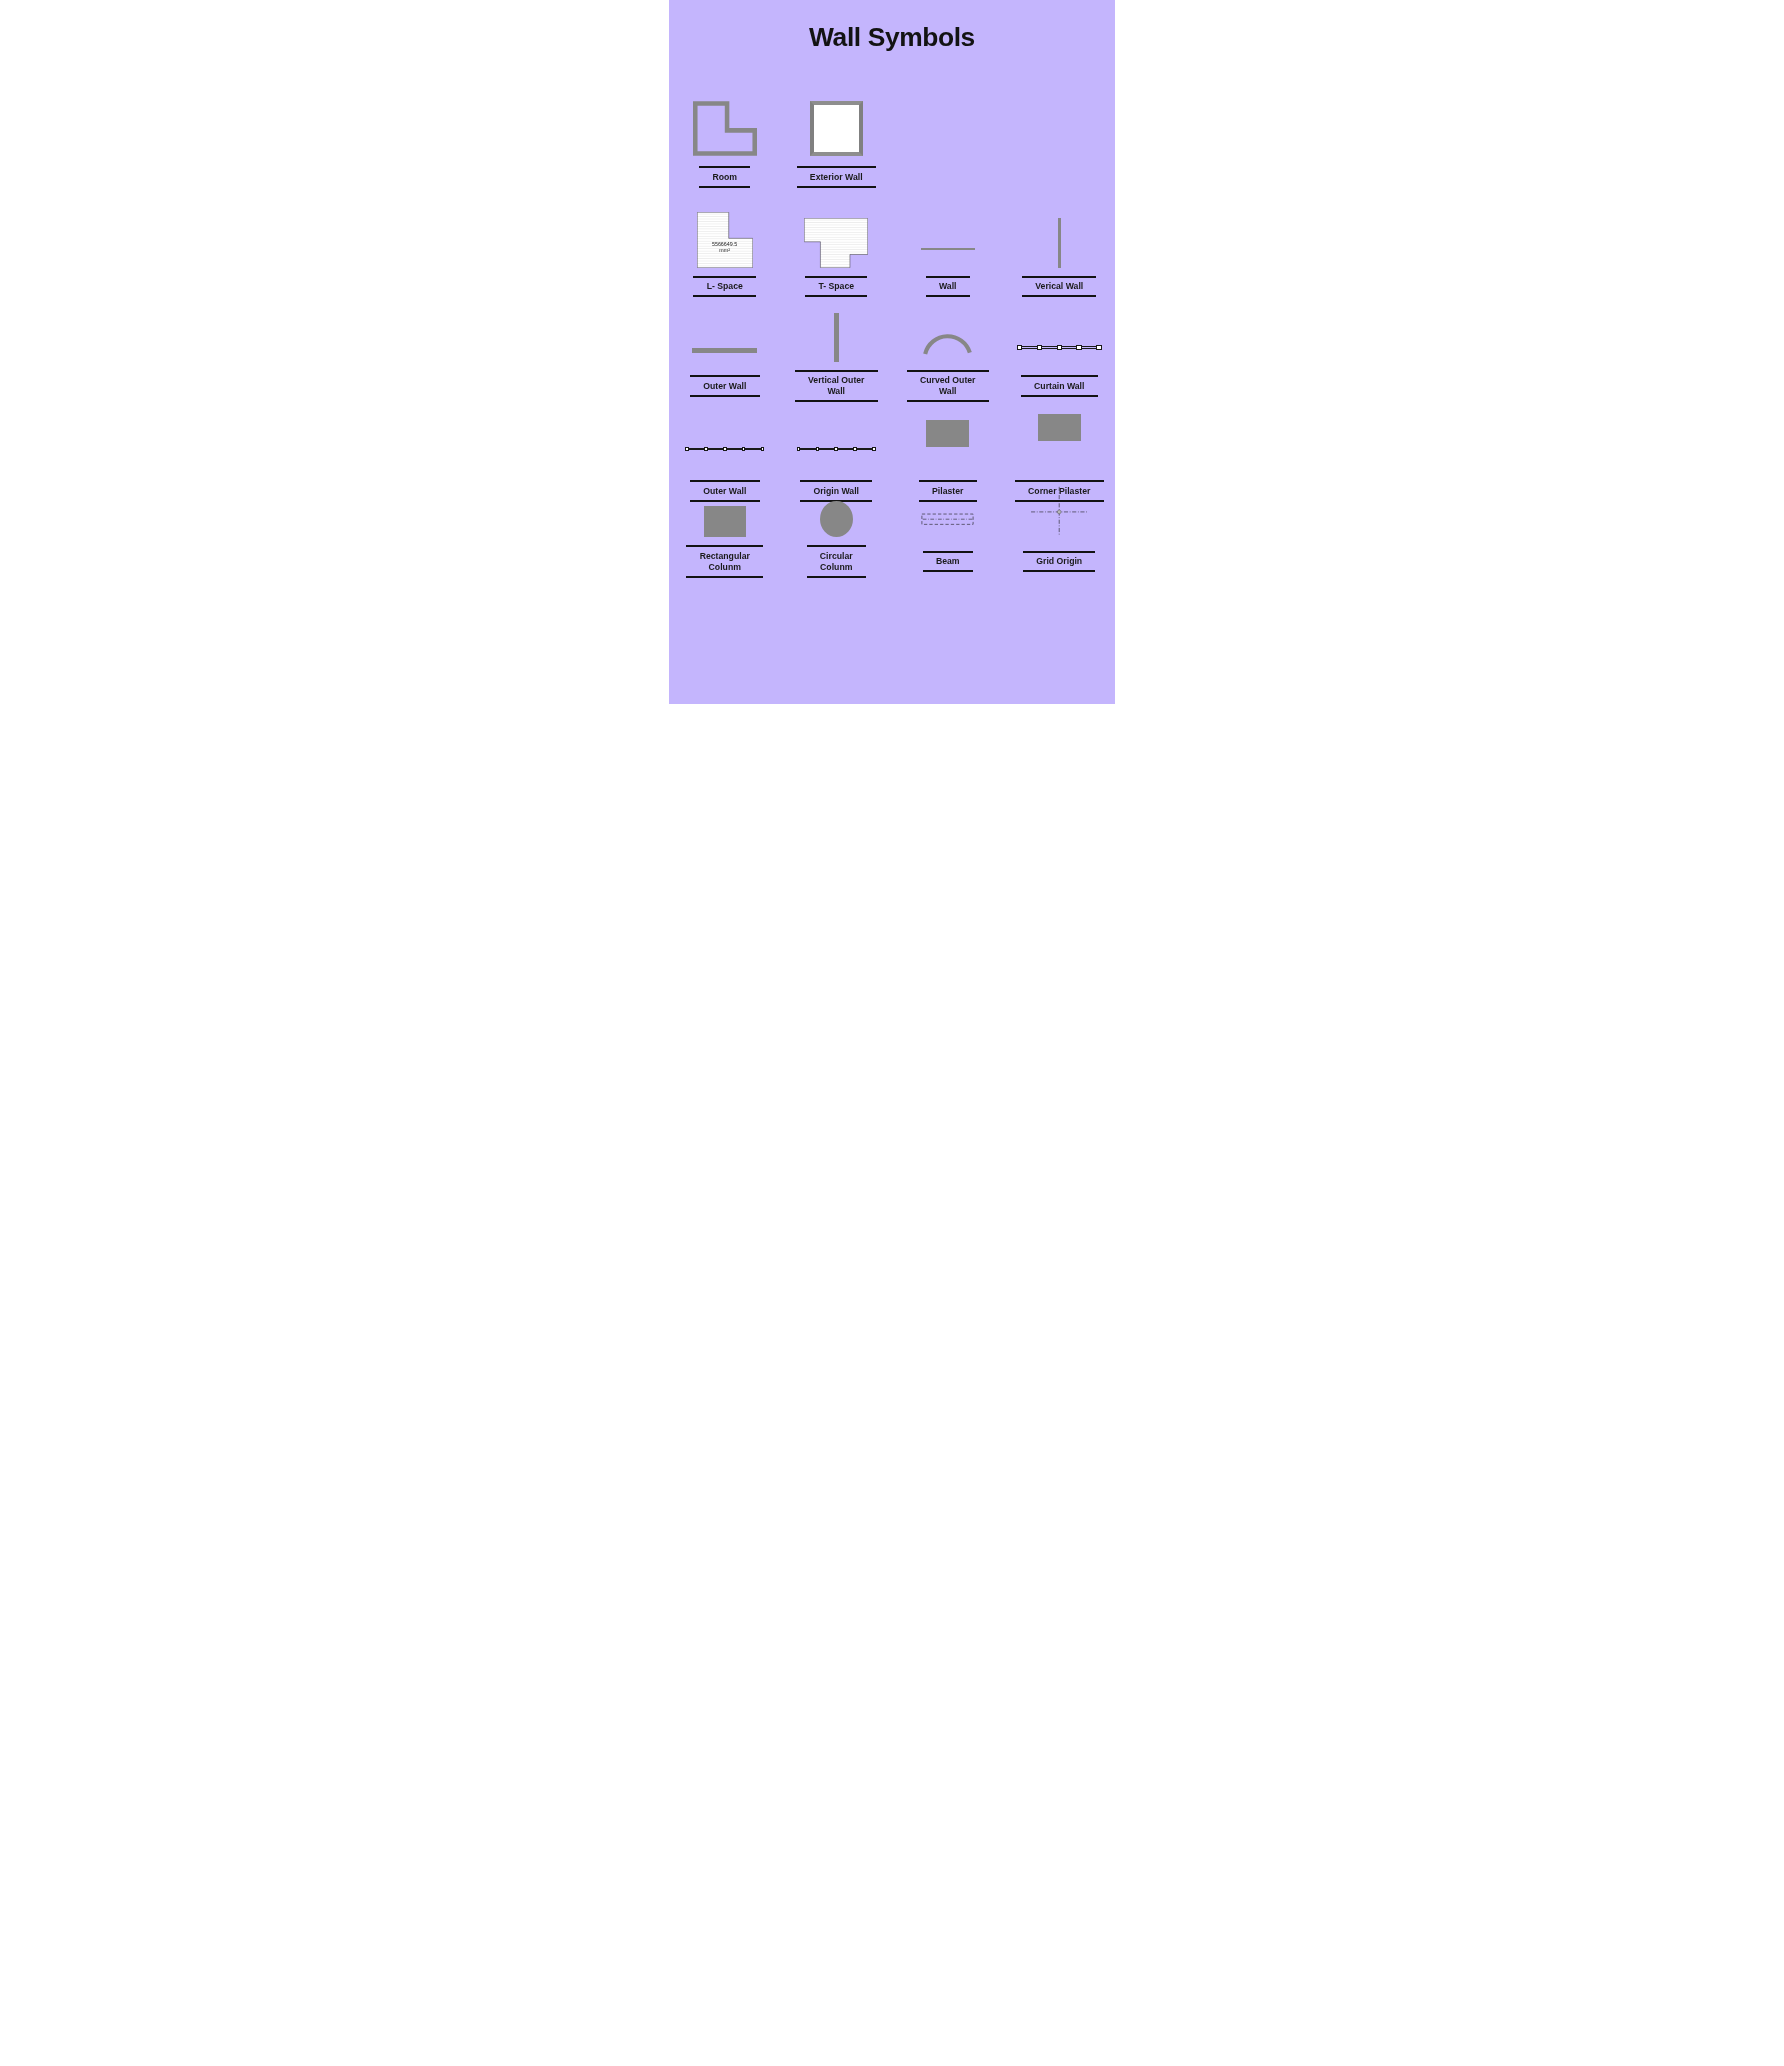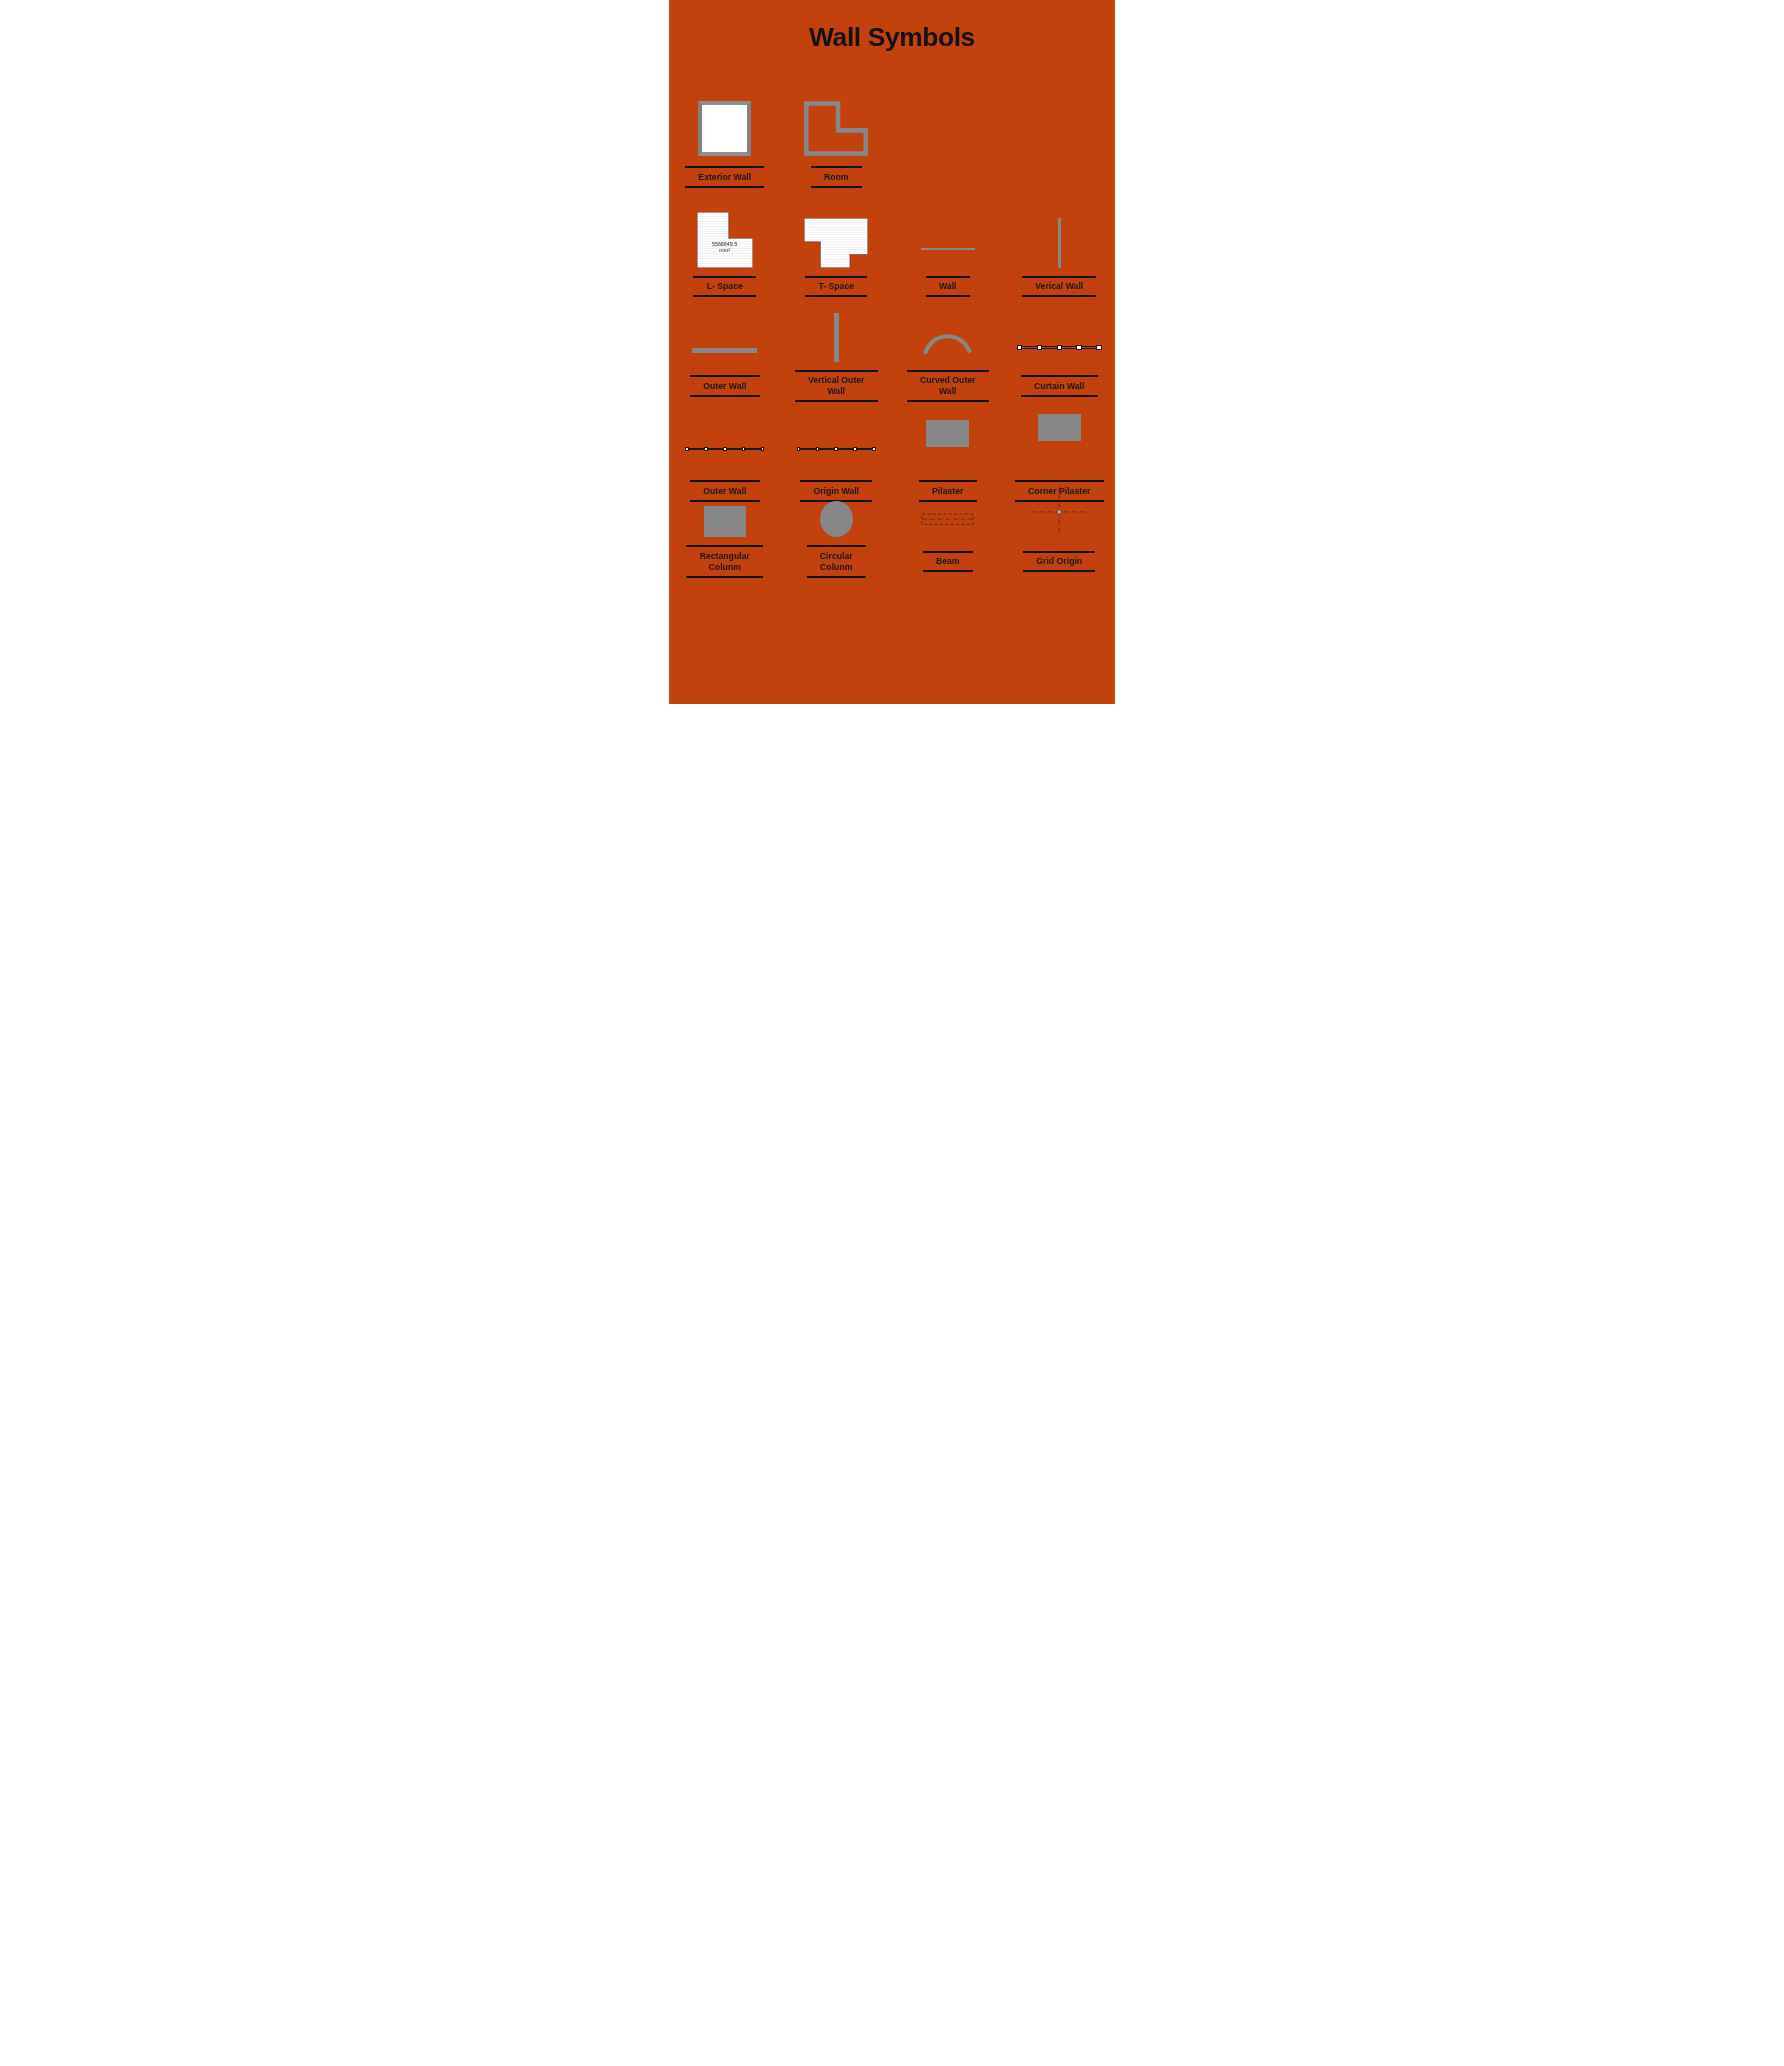--- a/index.html
+++ b/index.html
@@ -1,18 +1,18 @@
 <!DOCTYPE html>
 <html style="font-size:6.6px"><head>
 <meta charset="utf-8">
 <style>
   * { box-sizing: border-box; }
   html,body { margin:0; padding:0; background:#ffffff; }
   body { font-family:"Liberation Sans", sans-serif; }
-  .page { width:446px; height:704px; margin:0 auto; background:#c2410c; overflow:hidden; position:relative; }
+  .page { width:446px; height:704px; margin:0 auto; background:#c4b5fd; overflow:hidden; position:relative; }
 
   .title { padding-top:22px; height:54px; text-align:center; font-weight:bold;
            font-size:26.4px; letter-spacing:-0.4px; color:#131313; }
 
   .grid4 { display:grid; grid-template-columns:repeat(4,1fr); }
   .grid1 { display:flex; justify-content:center; }
   .cell  { display:flex; flex-direction:column; align-items:center; }
   .sym   { width:100%; display:flex; justify-content:center; align-items:flex-end; }
   .lblwrap { width:100%; display:flex; justify-content:center; align-items:center; }
 
@@ -66,34 +66,34 @@
 </head>
 <body>
 
 <div class="page">
 
   <div class="title">Wall Symbols</div>
 
   <div class="grid4 r1">
     <div class="cell">
       <div class="sym">
-          <div class="sym-exterior-wall"></div>
-        </div>
-      <div class="lblwrap">
-          <div class="lbl">Exterior Wall</div>
-        </div>
-    </div>
-    <div class="cell">
-      <div class="sym">
         <svg width="64" height="55" viewBox="0 0 155 132">
           <path fill-rule="evenodd" fill="#878787" d="M0,0 H88 V65 H155 V132 H0 Z M11,11 H77 V76 H144 V121 H11 Z"></path>
         </svg>
       </div>
       <div class="lblwrap">
           <div class="lbl">Room</div>
+        </div>
+    </div>
+    <div class="cell">
+      <div class="sym">
+          <div class="sym-exterior-wall"></div>
+        </div>
+      <div class="lblwrap">
+          <div class="lbl">Exterior Wall</div>
         </div>
     </div>
   </div>
 
   <div class="grid4 r2">
     <div class="cell">
       <div class="sym">
         <svg width="56" height="56" viewBox="0 0 136 136">
           <defs>
             <pattern id="stripesL" width="10" height="6" patternUnits="userSpaceOnUse">

